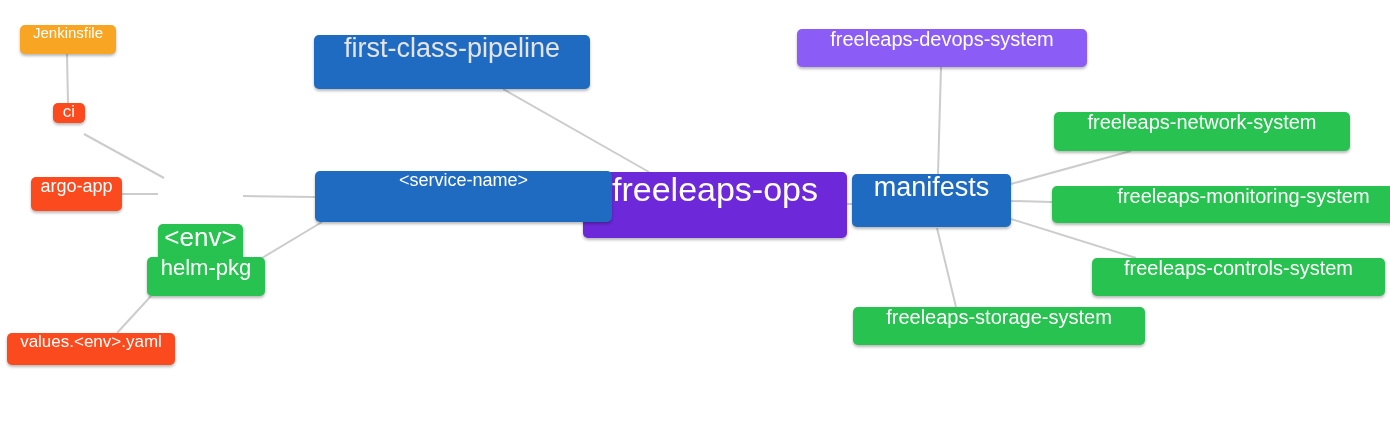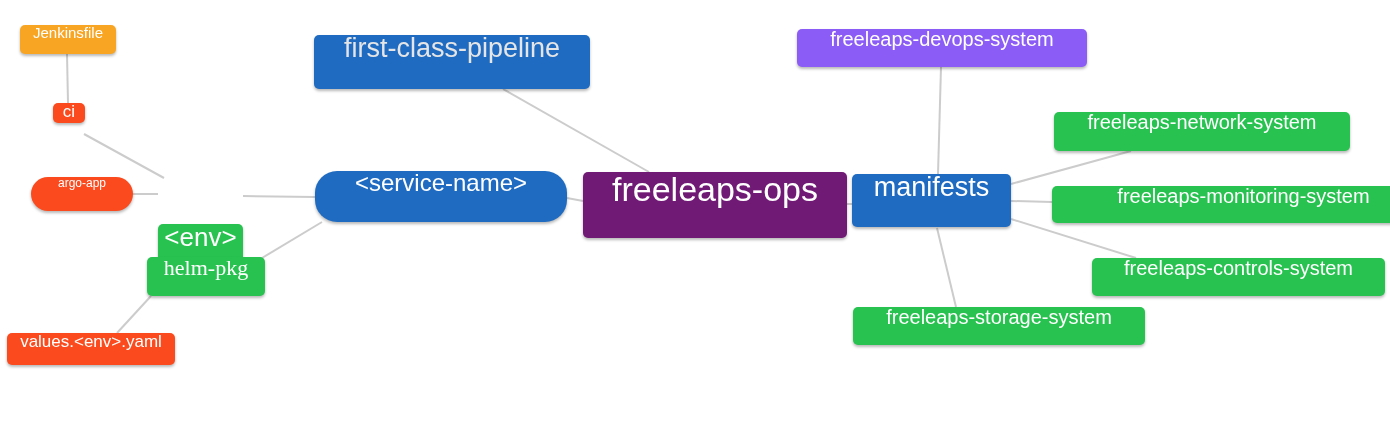--- a/index.html
+++ b/index.html
@@ -39,57 +39,57 @@
       <line x1="567" y1="198" x2="583" y2="201" stroke="#cccccc"></line>
       <line x1="503" y1="89" x2="649" y2="172" stroke="#cccccc"></line>
       <line x1="847" y1="204" x2="852" y2="204" stroke="#cccccc"></line>
       <line x1="941" y1="67" x2="938" y2="174" stroke="#cccccc"></line>
       <line x1="1011" y1="184" x2="1131" y2="151" stroke="#cccccc"></line>
       <line x1="1011" y1="201" x2="1052" y2="202" stroke="#cccccc"></line>
       <line x1="1011" y1="219" x2="1136" y2="258" stroke="#cccccc"></line>
       <line x1="937" y1="228" x2="956" y2="307" stroke="#cccccc"></line>
     </svg>
   <div>
-      <div class="node" style="left: 583px; top: 172px; width: 264px; height: 66px; font-size: 34px; background: #701a75; color: rgb(255, 255, 255);">
+      <div class="node" style="left: 583px; top: 172px; width: 264px; height: 66px; font-size: 34px; background: #6d28d9; color: rgb(255, 255, 255);">
         <span>freeleaps-ops</span>
       </div>
       <div class="node" style="left: 314px; top: 35px; width: 276px; height: 54px; font-size: 27px; background: rgb(31, 107, 193); color: #e5e5e5;">
         <span>first-class-pipeline</span>
       </div>
-      <div class="node" style="left: 315px; top: 171px; width: 252px; height: 51px; font-size: 24px; background: rgb(31, 107, 193); color: rgb(255, 255, 255); border-radius: 22px;">
+      <div class="node" style="left: 315px; top: 171px; width: 297px; height: 51px; font-size: 18px; background: rgb(31, 107, 193); color: rgb(255, 255, 255);">
         <span>&lt;service-name&gt;</span>
       </div>
       <div class="node" style="left: 852px; top: 174px; width: 159px; height: 53px; font-size: 27px; background: rgb(31, 107, 193); color: rgb(255, 255, 255);">
         <span>manifests</span>
       </div>
       <div class="node" style="left: 158px; top: 177px; width: 85px; height: 40px; font-size: 26px; background: rgb(39, 194, 79); color: rgb(255, 255, 255); margin-top: 47px;">
         <span>&lt;env&gt;</span>
       </div>
-      <div class="node" style="left: 147px; top: 257px; width: 118px; height: 39px; font-size: 22px; background: rgb(39, 194, 79); color: rgb(255, 255, 255); font-family: Liberation Serif, serif;">
+      <div class="node" style="left: 147px; top: 257px; width: 118px; height: 39px; font-size: 22px; background: rgb(39, 194, 79); color: rgb(255, 255, 255);">
         <span>helm-pkg</span>
       </div>
       <div class="node" style="left: 797px; top: 29px; width: 290px; height: 38px; font-size: 20px; background: #8b5cf6; color: rgb(255, 255, 255);">
         <span>freeleaps-devops-system</span>
       </div>
       <div class="node" style="left: 1054px; top: 112px; width: 296px; height: 39px; font-size: 20px; background: rgb(39, 194, 79); color: rgb(255, 255, 255);">
         <span>freeleaps-network-system</span>
       </div>
       <div class="node" style="left: 1052px; top: 186px; width: 383px; height: 37px; font-size: 20px; background: rgb(39, 194, 79); color: rgb(255, 255, 255);">
         <span>freeleaps-monitoring-system</span>
       </div>
       <div class="node" style="left: 1062px; top: 258px; width: 293px; height: 38px; font-size: 20px; background: rgb(39, 194, 79); color: rgb(255, 255, 255); margin-left: 30px;">
         <span>freeleaps-controls-system</span>
       </div>
       <div class="node" style="left: 853px; top: 307px; width: 292px; height: 38px; font-size: 20px; background: rgb(39, 194, 79); color: rgb(255, 255, 255);">
         <span>freeleaps-storage-system</span>
       </div>
       <div class="node" style="left: 53px; top: 103px; width: 32px; height: 20px; font-size: 17px; background: rgb(251, 74, 29); color: rgb(255, 255, 255);">
         <span>ci</span>
       </div>
-      <div class="node" style="left: 31px; top: 177px; width: 102px; height: 34px; font-size: 12px; background: rgb(251, 74, 29); color: rgb(255, 255, 255); border-radius: 17px;">
+      <div class="node" style="left: 31px; top: 177px; width: 91px; height: 34px; font-size: 18px; background: rgb(251, 74, 29); color: rgb(255, 255, 255);">
         <span>argo-app</span>
       </div>
       <div class="node" style="left: 7px; top: 333px; width: 168px; height: 32px; font-size: 17px; background: rgb(251, 74, 29); color: rgb(255, 255, 255);">
         <span>values.&lt;env&gt;.yaml</span>
       </div>
       <div class="node" style="left: 20px; top: 25px; width: 96px; height: 29px; font-size: 15px; background: rgb(249, 165, 36); color: rgb(255, 255, 255);">
         <span>Jenkinsfile</span>
       </div>
     </div>
 </div>

